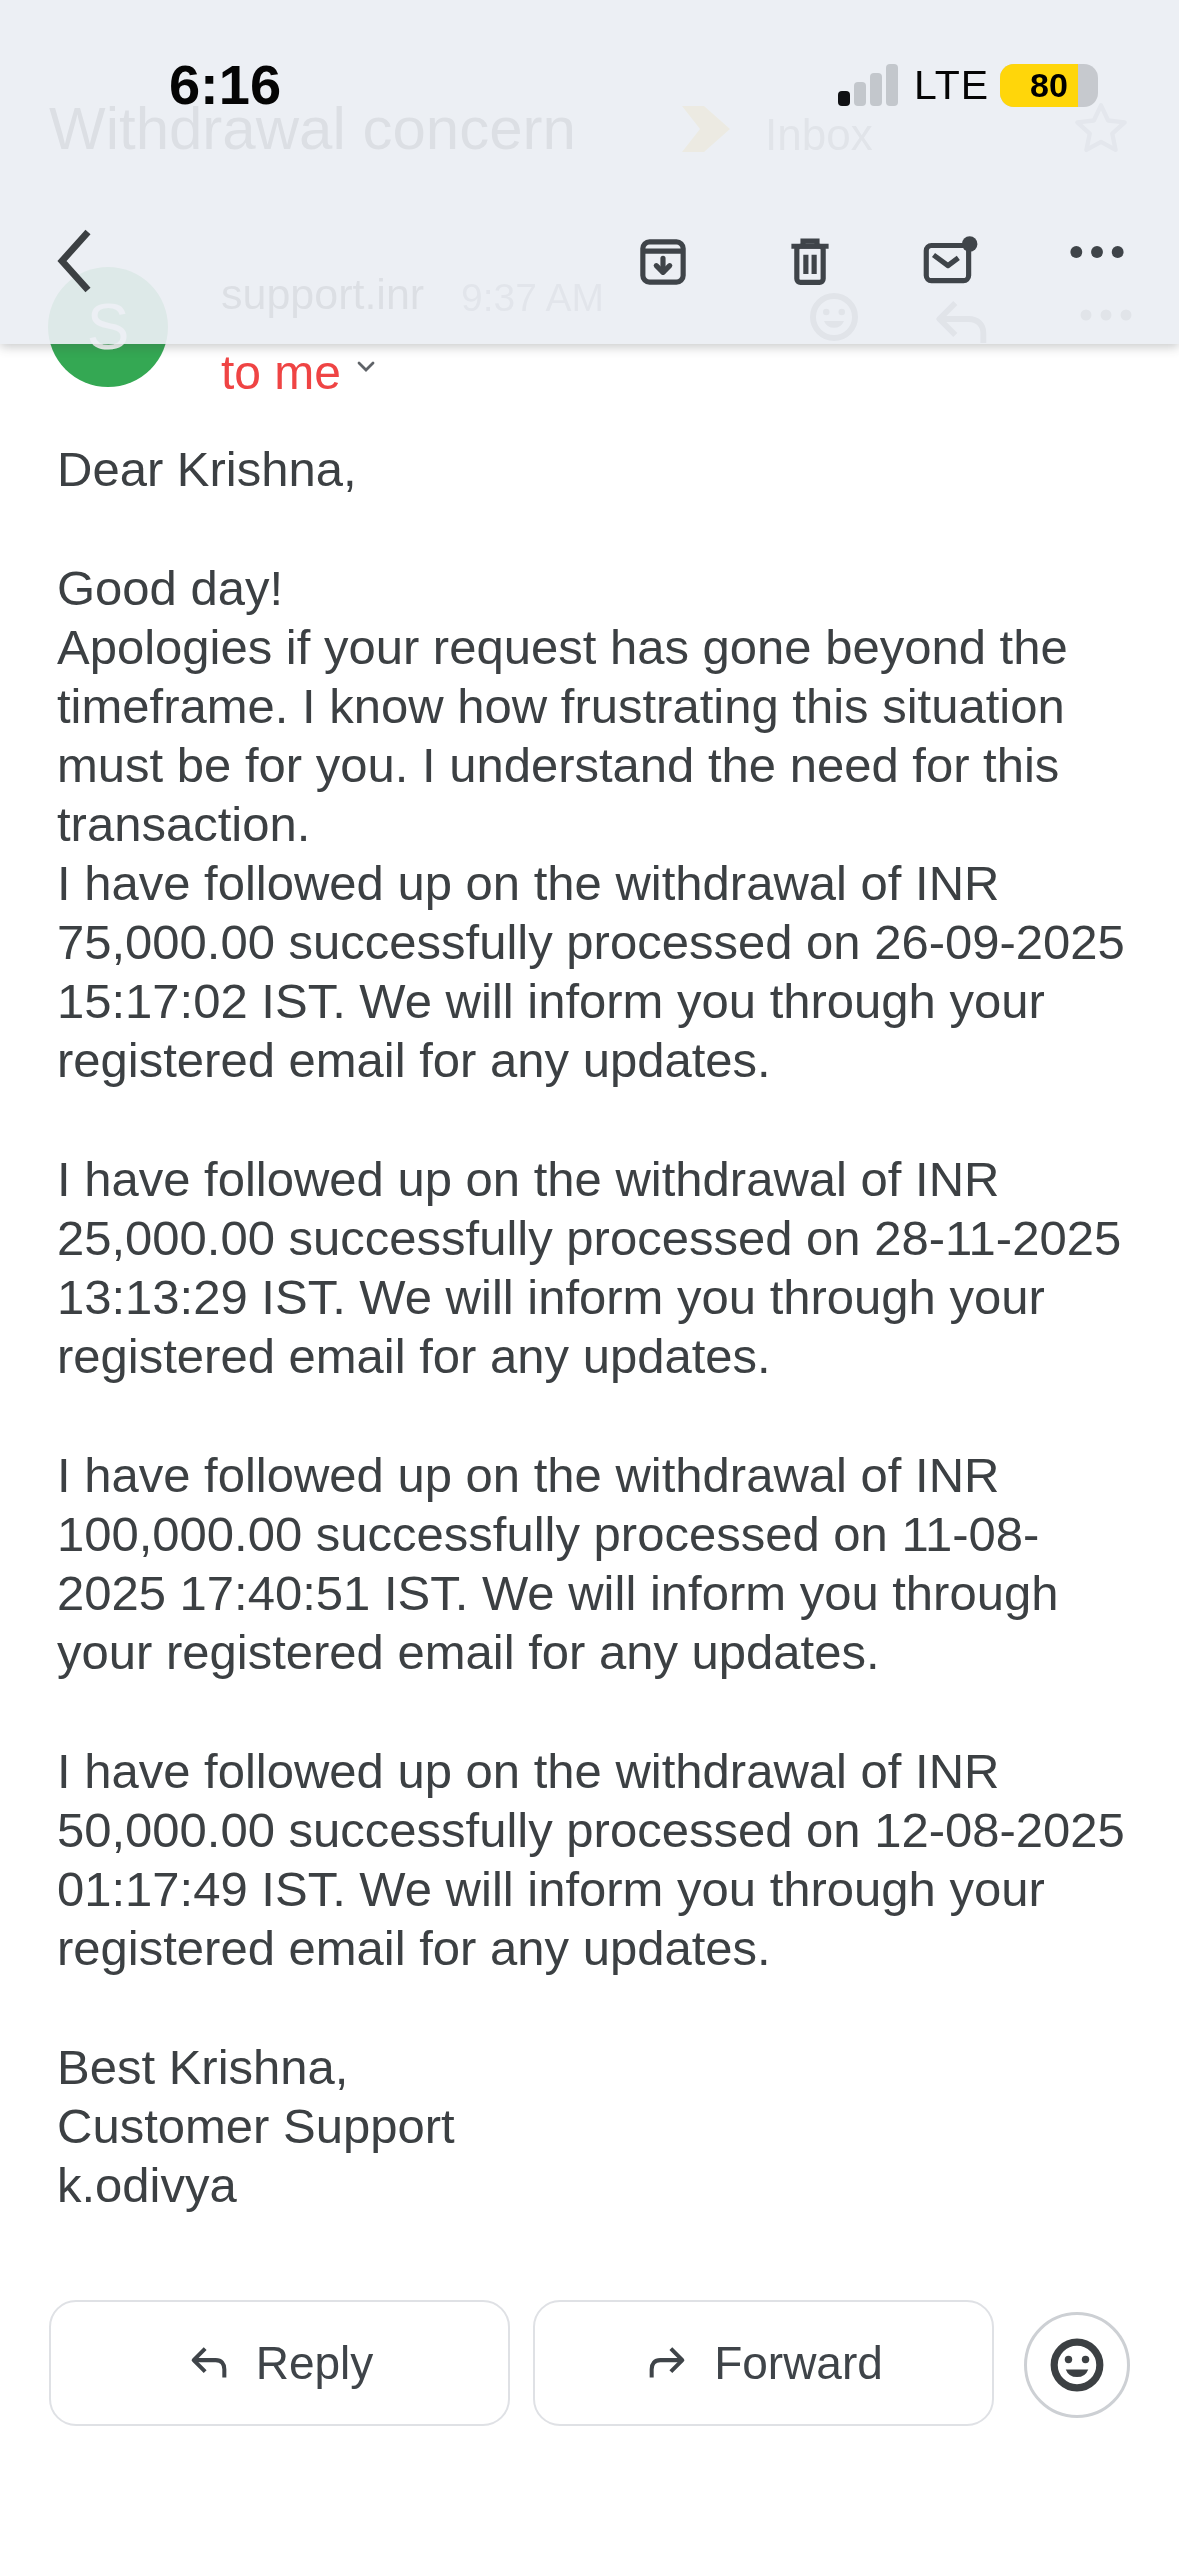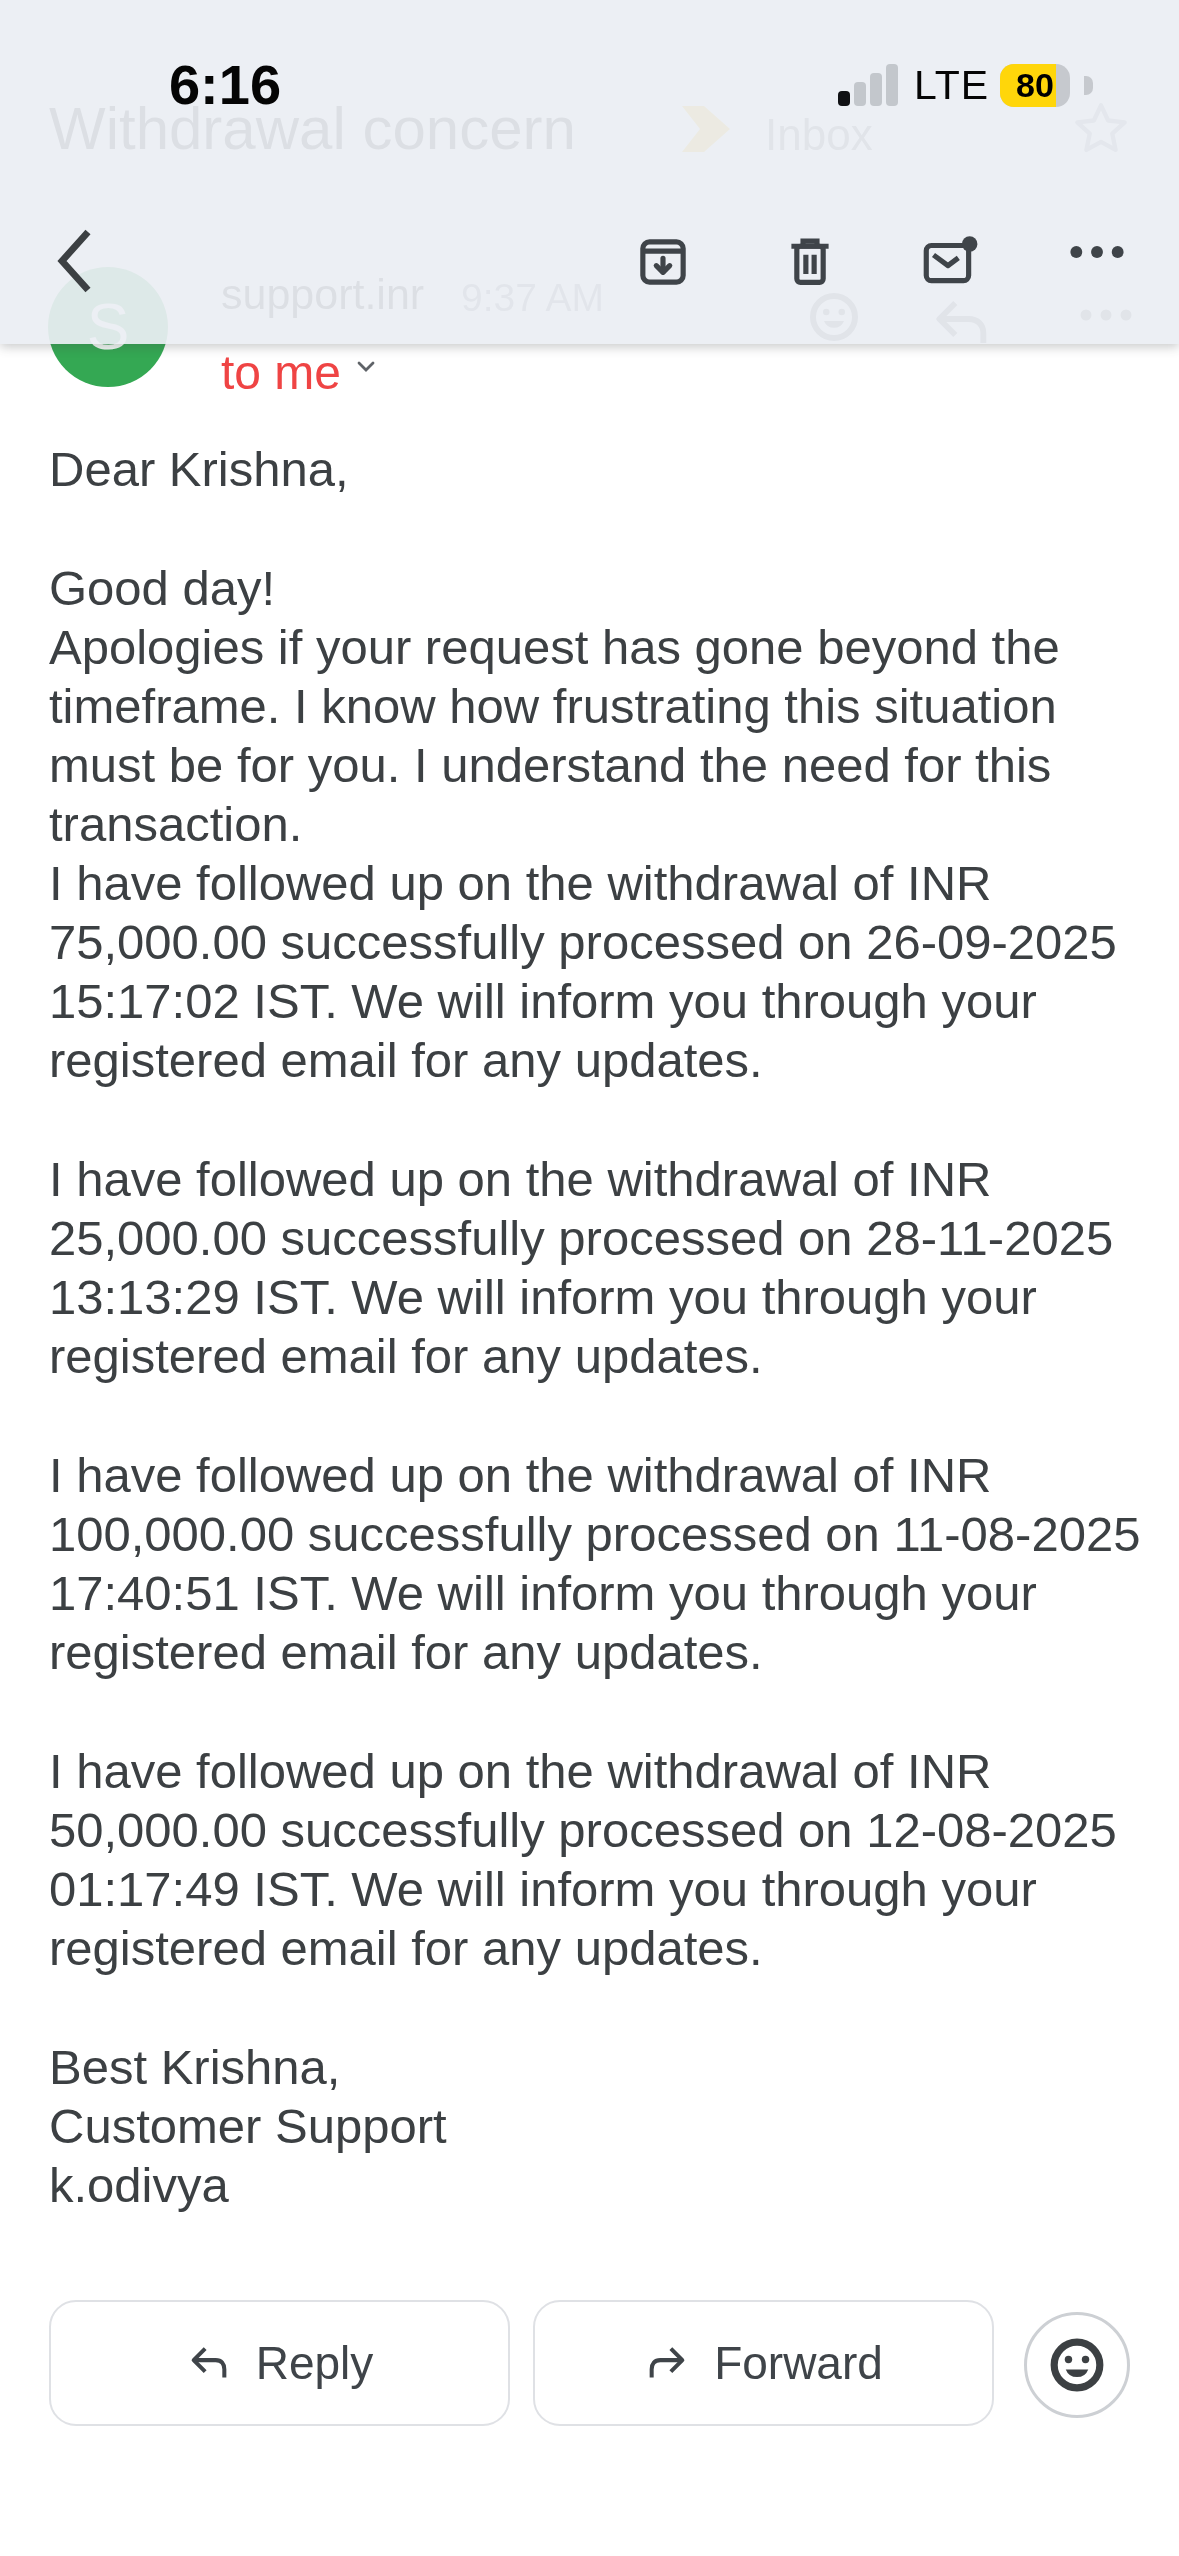--- a/index.html
+++ b/index.html
@@ -37,39 +37,39 @@
   .status-time { position:absolute; left:140px; top:52px; width:170px; text-align:center;
                  font-size:56px; font-weight:700; color:#050505; }
   .signal { position:absolute; left:838px; top:64px; width:62px; height:42px; }
   .signal i { position:absolute; bottom:0; width:12px; border-radius:4px; background:#c3c7cc; }
   .signal i.b1 { left:0;  height:15px; background:#101114; }
   .signal i.b2 { left:16px; height:24px; }
   .signal i.b3 { left:32px; height:33px; }
   .signal i.b4 { left:48px; height:42px; }
   .lte { position:absolute; left:914px; top:62px; font-size:41px; font-weight:400;
          color:#050505; letter-spacing:1px; }
-  .battery { position:absolute; left:1000px; top:64px; width:70px; height:43px;
+  .battery { position:absolute; left:1000px; top:64px; width:98px; height:43px;
              border-radius:14px; background:#c6c9ce; overflow:hidden; }
   .battery-fill { position:absolute; left:0; top:0; bottom:0; background:#ffd60a; }
   .battery-num { position:absolute; inset:0; display:flex; align-items:center; justify-content:center;
                  font-size:34px; font-weight:700; color:#000; }
   .battery-cap { position:absolute; left:1084px; top:76px; width:9px; height:19px;
                  background:#c6c9ce; border-radius:0 7px 7px 0; }
 
   .back-btn { position:absolute; left:52px; top:226px; width:44px; height:70px; }
   .tb-icon { position:absolute; top:231px; width:62px; height:62px; }
   .tb-archive { left:632px; }
   .tb-trash   { left:779px; }
   .tb-unread  { left:918px; }
   .tb-more    { left:1066px; top:236px; }
 
   
   .email-body { position:absolute; left:49px; top:440px; width:1092px;
                 font-size:49px; line-height:59px; color:#3c4043; }
-  .email-body .block { margin-bottom:60px; }
+  .email-body .block { margin-bottom:60px;margin-left:8px; }
 
   
   .action-btn { position:absolute; top:2300px; height:126px; background:#fff;
                 border:2px solid #dfe1e5; border-radius:27px;
                 display:flex; align-items:center; justify-content:center; gap:24px;
                 font-size:46px; color:#3f4449; }
   .btn-reply   { left:49px;  width:461px; }
   .btn-forward { left:533px; width:461px; }
   .emoji-btn { position:absolute; left:1024px; top:2312px; width:106px; height:106px;
                border:3px solid #cdd0d4; border-radius:50%; background:#fff;

